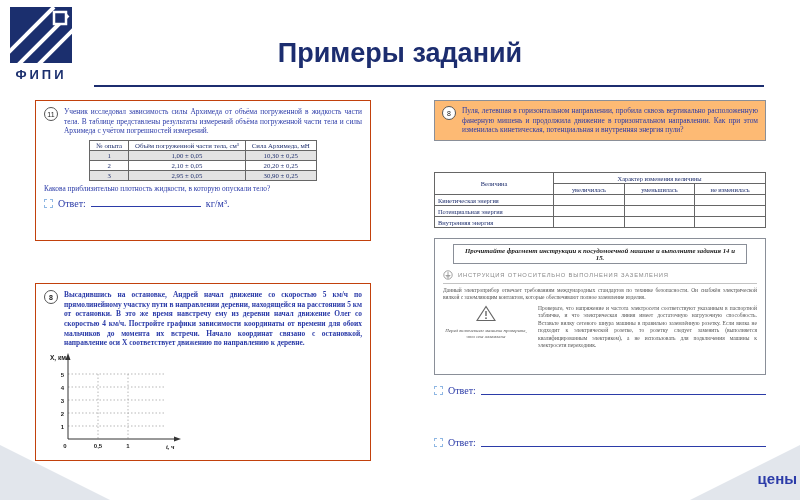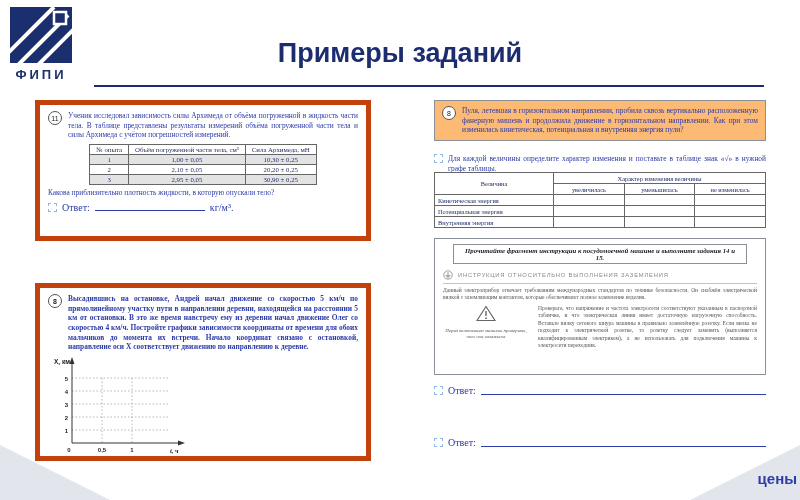--- a/index.html
+++ b/index.html
@@ -16,21 +16,21 @@
   
   .logo { position:absolute; left:10px; top:7px; width:62px; }
   .logo-square { width:62px; height:56px; background:#1b2f6e; position:relative; overflow:hidden; }
   .logo-text { text-align:center; color:#1b2f6e; font-family:"Liberation Sans",sans-serif;
                font-weight:bold; font-size:13px; letter-spacing:3px; margin-top:4px; }
   .page-title { position:absolute; left:0; right:0; top:26px; margin:12px; text-align:center;
                 color:#1c2d6f; font-family:"Liberation Sans",sans-serif; font-weight:bold; font-size:27px; }
   .title-rule { position:absolute; left:94px; right:36px; top:85px; height:2px; background:#1c2d6f; }
 
   
-  .card { position:absolute; border:5px solid #c2410c; background:#fff; padding:6px 8px; overflow:hidden; }
+  .card { position:absolute; border:1px solid #c2410c; background:#fff; padding:6px 8px; overflow:hidden; }
   #card11 { left:35px; top:100px; width:336px; height:141px; }
   #card8L { left:35px; top:283px; width:336px; height:178px;font-weight:bold; }
 
   .task-head { display:flex; gap:6px; align-items:flex-start; }
   .task-num { flex:0 0 auto; width:14px; height:14px; border:1px solid #555; border-radius:50%;
               display:flex; align-items:center; justify-content:center; font-size:7px;
               font-family:"Liberation Sans",sans-serif; color:#222; background:#fff; }
   .task-text { margin:0; color:#2b3ba8; font-size:7.4px; line-height:1.3; text-align:justify; }
 
   table.data { border-collapse:collapse; margin:4px auto 3px; font-size:6.8px; color:#20306e; }
@@ -173,24 +173,20 @@
       <text x="118" y="98" font-size="6.5" fill="#222" font-style="italic" font-family="Liberation Serif, serif">t, ч</text>
     </svg>
   </article>
 
   <article class="qbox">
     <div class="task-head">
       <span class="task-num">8</span>
       <p class="task-text">Пуля, летевшая в горизонтальном направлении, пробила сквозь вертикально расположенную фанерную мишень и продолжила движение в горизонтальном направлении. Как при этом изменилась кинетическая, потенциальная и внутренняя энергия пули?</p>
     </div>
   </article>
-  <div class="instr-row">
-    <span class="dash-box"></span>
-    <p class="task-text">Для каждой величины определите характер изменения и поставьте в таблице знак «√» в нужной графе таблицы.</p>
-  </div>
   <div class="change-wrap">
     <table class="change">
       <colgroup>
           <col style="width:36%">
           <col style="width:21.3%">
           <col style="width:21.3%">
           <col style="width:21.4%">
         </colgroup>
       <tbody>
           <tr>

